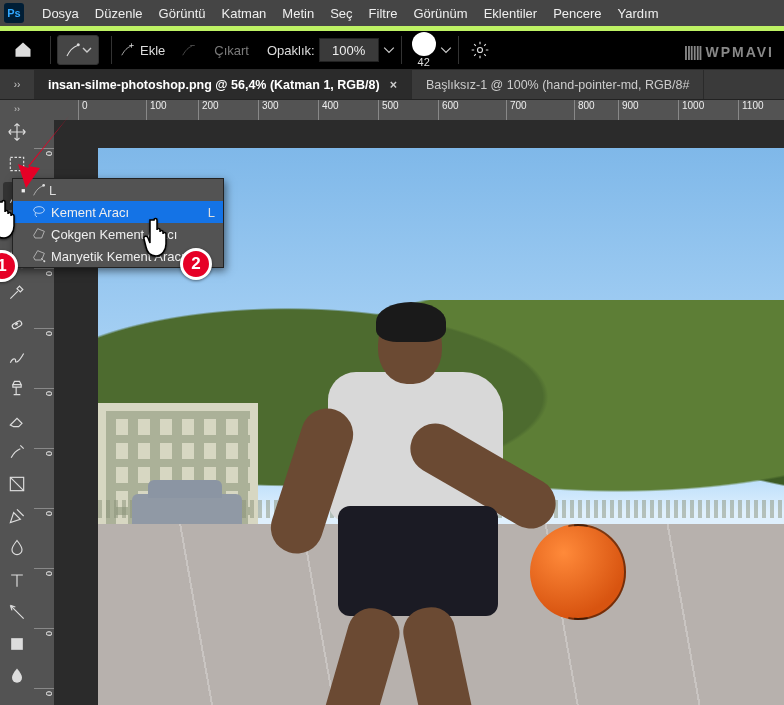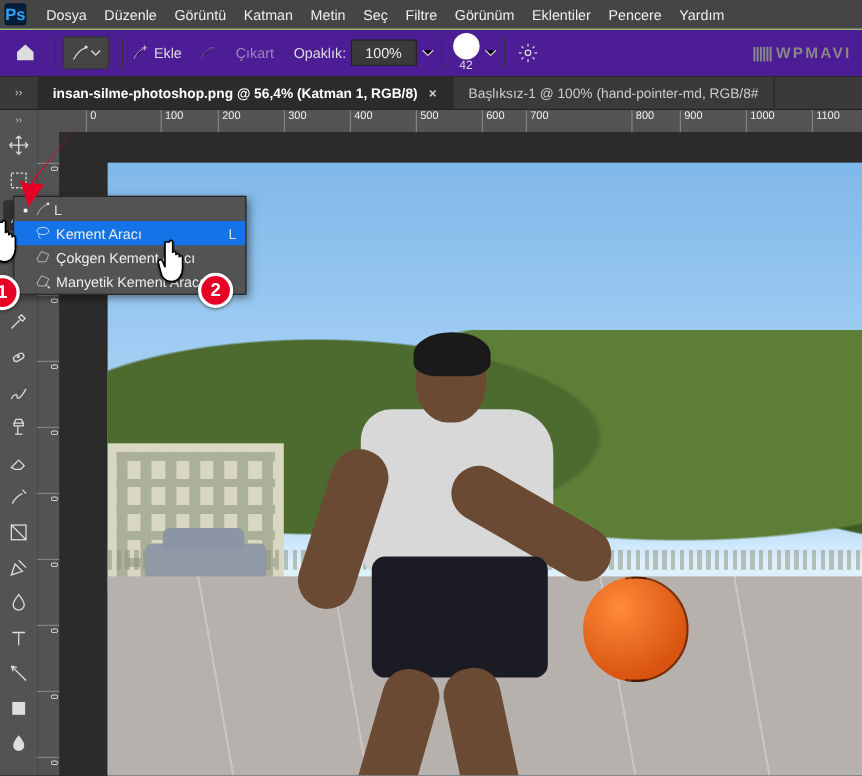--- a/index.html
+++ b/index.html
@@ -1,24 +1,24 @@
 <!DOCTYPE html>
 <html><head>
 <meta charset="utf-8">
 <style>
   * { margin: 0; padding: 0; box-sizing: border-box; font-family: "Segoe UI", Tahoma, sans-serif; user-select: none; }
   body { width: 784px; height: 705px; background: #323232; overflow: hidden; position: relative; }
 
   
   .menubar { height: 26px; background: #454545; display: flex; align-items: center; padding: 0 4px; font-size: 13px; color: #eee; }
-  .menubar .ps-logo { width: 20px; height: 20px; background: #001e36; color: #31a8ff; font-weight: bold; font-size: 15px; display: flex; align-items: center; justify-content: center; border-radius: 3px; margin-right: 10px; }
+  .menubar .ps-logo { width: 20px; height: 20px; background: #001e36; color: #31a8ff; font-weight: bold; font-size: 11px; display: flex; align-items: center; justify-content: center; border-radius: 3px; margin-right: 10px; }
   .menubar .menu-item { padding: 0 8px; cursor: default; }
 
   
-  .optbar { height: 44px; background: #4c1d95; display: flex; align-items: center; padding: 0 8px; color: #ddd; font-size: 13px; border-top: 1px solid #bef264; border-bottom: 1px solid #2a2a2a; position: relative; }
+  .optbar { height: 44px; background: #000000; display: flex; align-items: center; padding: 0 8px; color: #ddd; font-size: 13px; border-top: 5px solid #bef264; border-bottom: 1px solid #2a2a2a; position: relative; }
   .opt-btn { height: 30px; min-width: 30px; display: flex; align-items: center; justify-content: center; margin-right: 6px; border-radius: 3px; }
   .opt-btn.framed { background: #454545; border: 1px solid #333; padding: 0 6px; }
   .opt-sep { width: 1px; height: 28px; background: #333; margin: 0 6px; }
   .opt-group { display: flex; align-items: center; }
   .opacity-field { background: #3a3a3a; color: #eee; height: 24px; width: 60px; display: flex; align-items: center; justify-content: center; border: 1px solid #222; margin: 0 4px; }
   .brush-circle { width: 24px; height: 24px; border-radius: 50%; background: #fff; }
   .brush-size { font-size: 11px; color: #ddd; }
   .wpm-logo { position: absolute; right: 10px; top: 8px; height: 26px; display: flex; align-items: center; letter-spacing: 2px; color: #888; font-size: 14px; font-weight: bold; }
   .wpm-bars { display: inline-block; margin-right: 4px; letter-spacing: -1px; }
 
@@ -286,21 +286,21 @@
   </div>
 
   <div class="ruler-h">
     <div class="tick" style="left:44px">0</div>
     <div class="tick" style="left:112px">100</div>
     <div class="tick" style="left:164px">200</div>
     <div class="tick" style="left:224px">300</div>
     <div class="tick" style="left:284px">400</div>
     <div class="tick" style="left:344px">500</div>
     <div class="tick" style="left:404px">600</div>
-    <div class="tick" style="left:444px">700</div>
+    <div class="tick" style="left:472px">700</div>
     <div class="tick" style="left:540px">800</div>
     <div class="tick" style="left:584px">900</div>
     <div class="tick" style="left:644px">1000</div>
     <div class="tick" style="left:704px">1100</div>
   </div>
   <div class="ruler-v">
     <div class="tick" style="top:28px">0</div>
     <div class="tick" style="top:88px">0</div>
     <div class="tick" style="top:148px">0</div>
     <div class="tick" style="top:208px">0</div>

